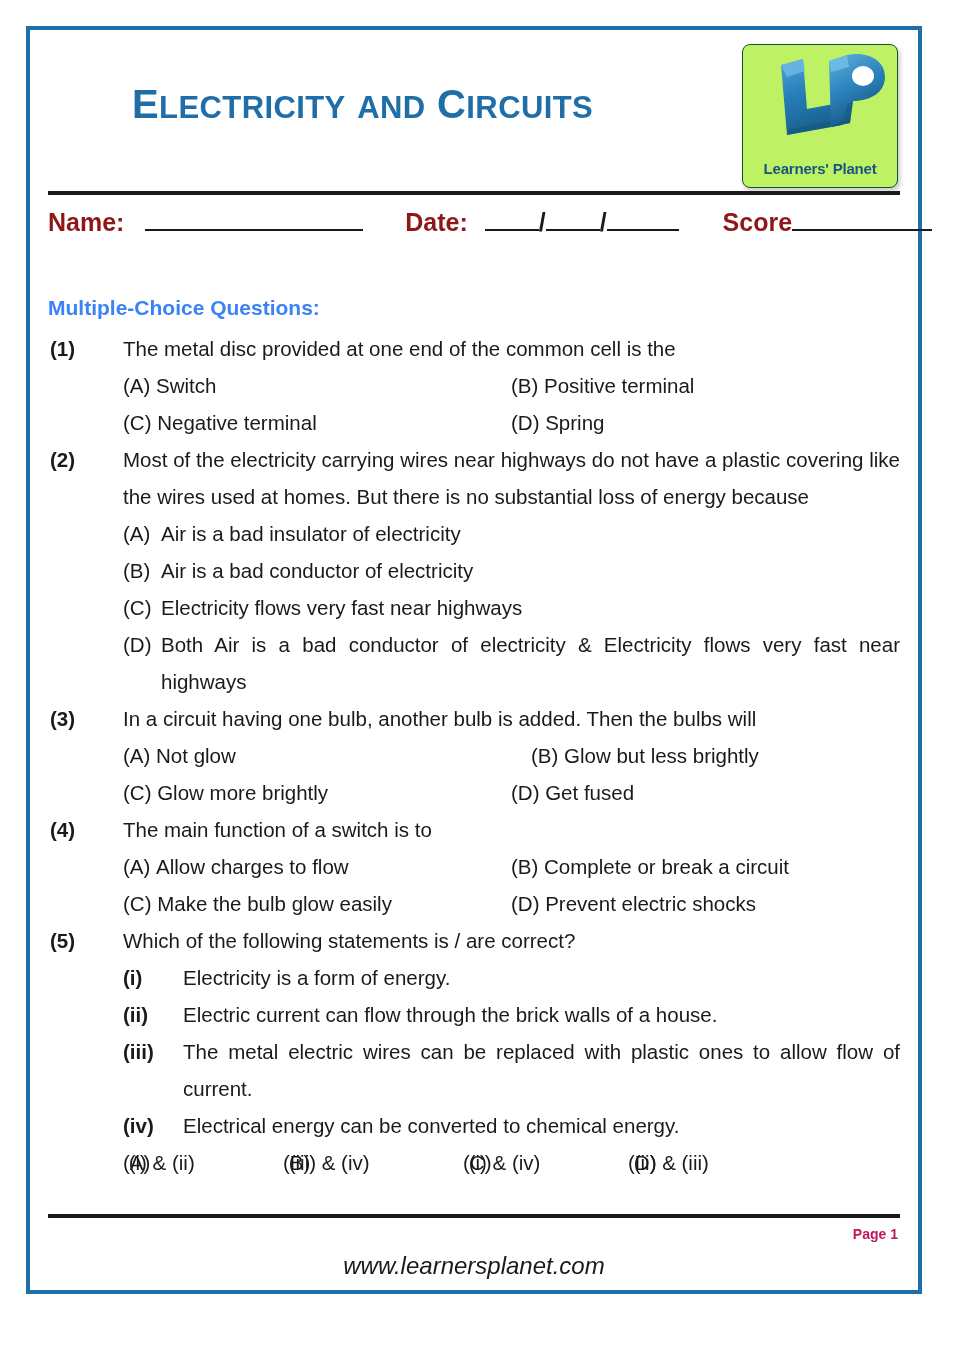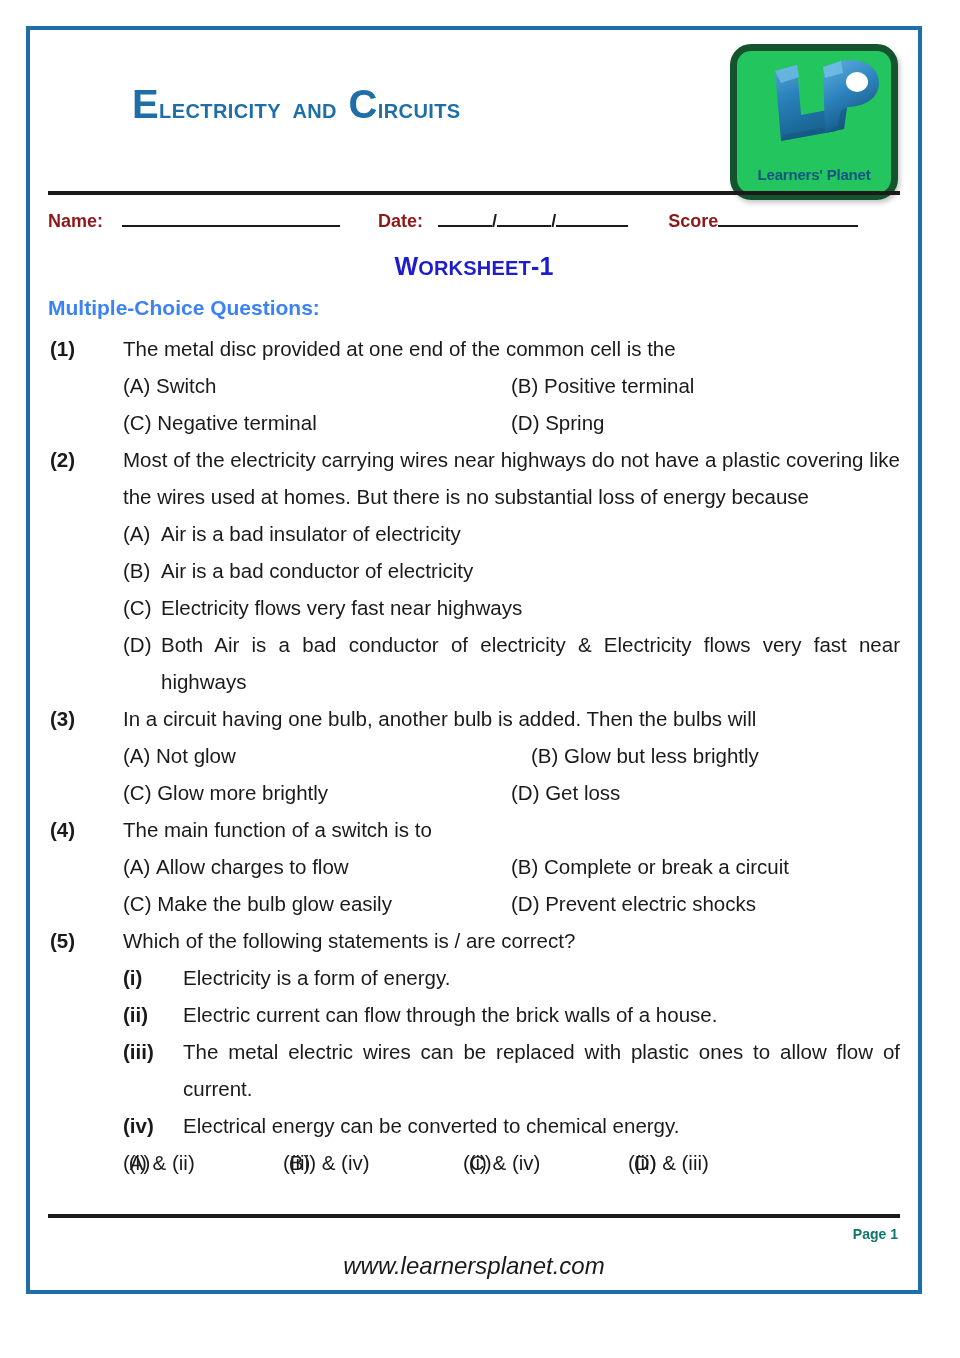--- a/index.html
+++ b/index.html
@@ -44,31 +44,31 @@
     top: 52px;
     color: #1f6ea8;
     font-weight: bold;
     font-size: 40px;
     letter-spacing: 0.4px;
     font-variant: small-caps;
     text-transform: capitalize;
     white-space: nowrap;
   }
   .doc-title .cap { font-size: 40px; }
-  .doc-title .sc { font-size: 20px; }
+  .doc-title .sc { font-size: 31px; }
 
   .logo-box {
     position: absolute;
     right: 2px;
     top: 14px;
     width: 154px;
     height: 142px;
-    background: #22c55e;
-    border: 7px solid #14532d;
-    border-radius: 21px;
+    background: #bef264;
+    border: 1px solid #14532d;
+    border-radius: 8px;
     box-shadow: 2px 3px 5px rgba(0,0,0,0.22);
     overflow: hidden;
   }
   .logo-mark {
     position: absolute;
     left: 0; right: 0; top: 6px;
     height: 92px;
   }
   .logo-caption {
     position: absolute;
@@ -92,22 +92,23 @@
 
   
   .ndsrow {
     position: absolute;
     left: 18px;
     right: 18px;
     top: 178px;
     height: 42px;
     color: #8f1717;
     font-weight: bold;
-    font-size: 18px;
-    white-space: nowrap;
+    font-size: 25px;
+    white-space: nowrap;
+    text-align: right;
   }
   .ndsrow .lbl { display: inline-block; vertical-align: baseline; }
   .ul {
     display: inline-block;
     border-bottom: 2.5px solid #1a1a1a;
     height: 17px;
     vertical-align: baseline;
   }
   .slash { color: #1a1a1a; font-weight: bold; display:inline-block; }
 
@@ -220,21 +221,21 @@
     bottom: 72px;
     height: 0;
     border-top: 4px solid #1a1a1a;
   }
   .page-num {
     position: absolute;
     right: 20px;
     bottom: 48px;
     font-size: 14px;
     font-weight: bold;
-    color: #0f766e;
+    color: #be185d;
   }
   .site {
     position: absolute;
     left: 18px; right: 18px;
     bottom: 10px;
     text-align: center;
     font-style: italic;
     font-size: 24px;
     color: #1a1a1a;
   }
@@ -282,21 +283,20 @@
     <div class="ndsrow">
       <span class="lbl">Name:</span>
       <span class="ul" style="width:218px; margin-left:14px;"></span>
       <span style="display:inline-block;width:28px;"></span>
       <span class="lbl">Date:</span>
       <span class="ul" style="width:54px; margin-left:10px;"></span><span class="slash">/</span><span class="ul" style="width:54px;"></span><span class="slash">/</span><span class="ul" style="width:72px;"></span>
       <span style="display:inline-block;width:30px;"></span>
       <span class="lbl">Score</span><span class="ul" style="width:140px;"></span>
     </div>
 
-    <div class="worksheet-line"><span class="cap">W</span><span class="sc">ORKSHEET</span><span class="cap">-1</span></div>
 
     <div class="mcq-heading">Multiple-Choice Questions:</div>
 
     <div class="qlist">
 
       <div class="q">
         <span class="q-num">(1)</span>
         <div class="q-stem nojust">The metal disc provided at one end of the common cell is the</div>
         <div class="opt-2col">
           <span class="oa"><span>(A)</span>&nbsp;<span>Switch</span></span>
@@ -331,21 +331,21 @@
 
       <div class="q">
         <span class="q-num">(3)</span>
         <div class="q-stem nojust">In a circuit having one bulb, another bulb is added. Then the bulbs will</div>
         <div class="opt-2col">
           <span class="oa"><span>(A)</span>&nbsp;<span>Not glow</span></span>
           <span class="ob" style="left:388px;margin-left:20px;"><span>(B)</span>&nbsp;<span>Glow but less brightly</span></span>
         </div>
         <div class="opt-2col">
           <span class="oa"><span>(C)</span>&nbsp;<span>Glow more brightly</span></span>
-          <span class="ob" style="left:388px;"><span>(D)</span>&nbsp;<span>Get loss</span></span>
+          <span class="ob" style="left:388px;"><span>(D)</span>&nbsp;<span>Get fused</span></span>
         </div>
       </div>
 
       <div class="q">
         <span class="q-num">(4)</span>
         <div class="q-stem nojust">The main function of a switch is to</div>
         <div class="opt-2col">
           <span class="oa"><span>(A)</span>&nbsp;<span>Allow charges to flow</span></span>
           <span class="ob" style="left:388px;"><span>(B)</span>&nbsp;<span>Complete or break a circuit</span></span>
         </div>

